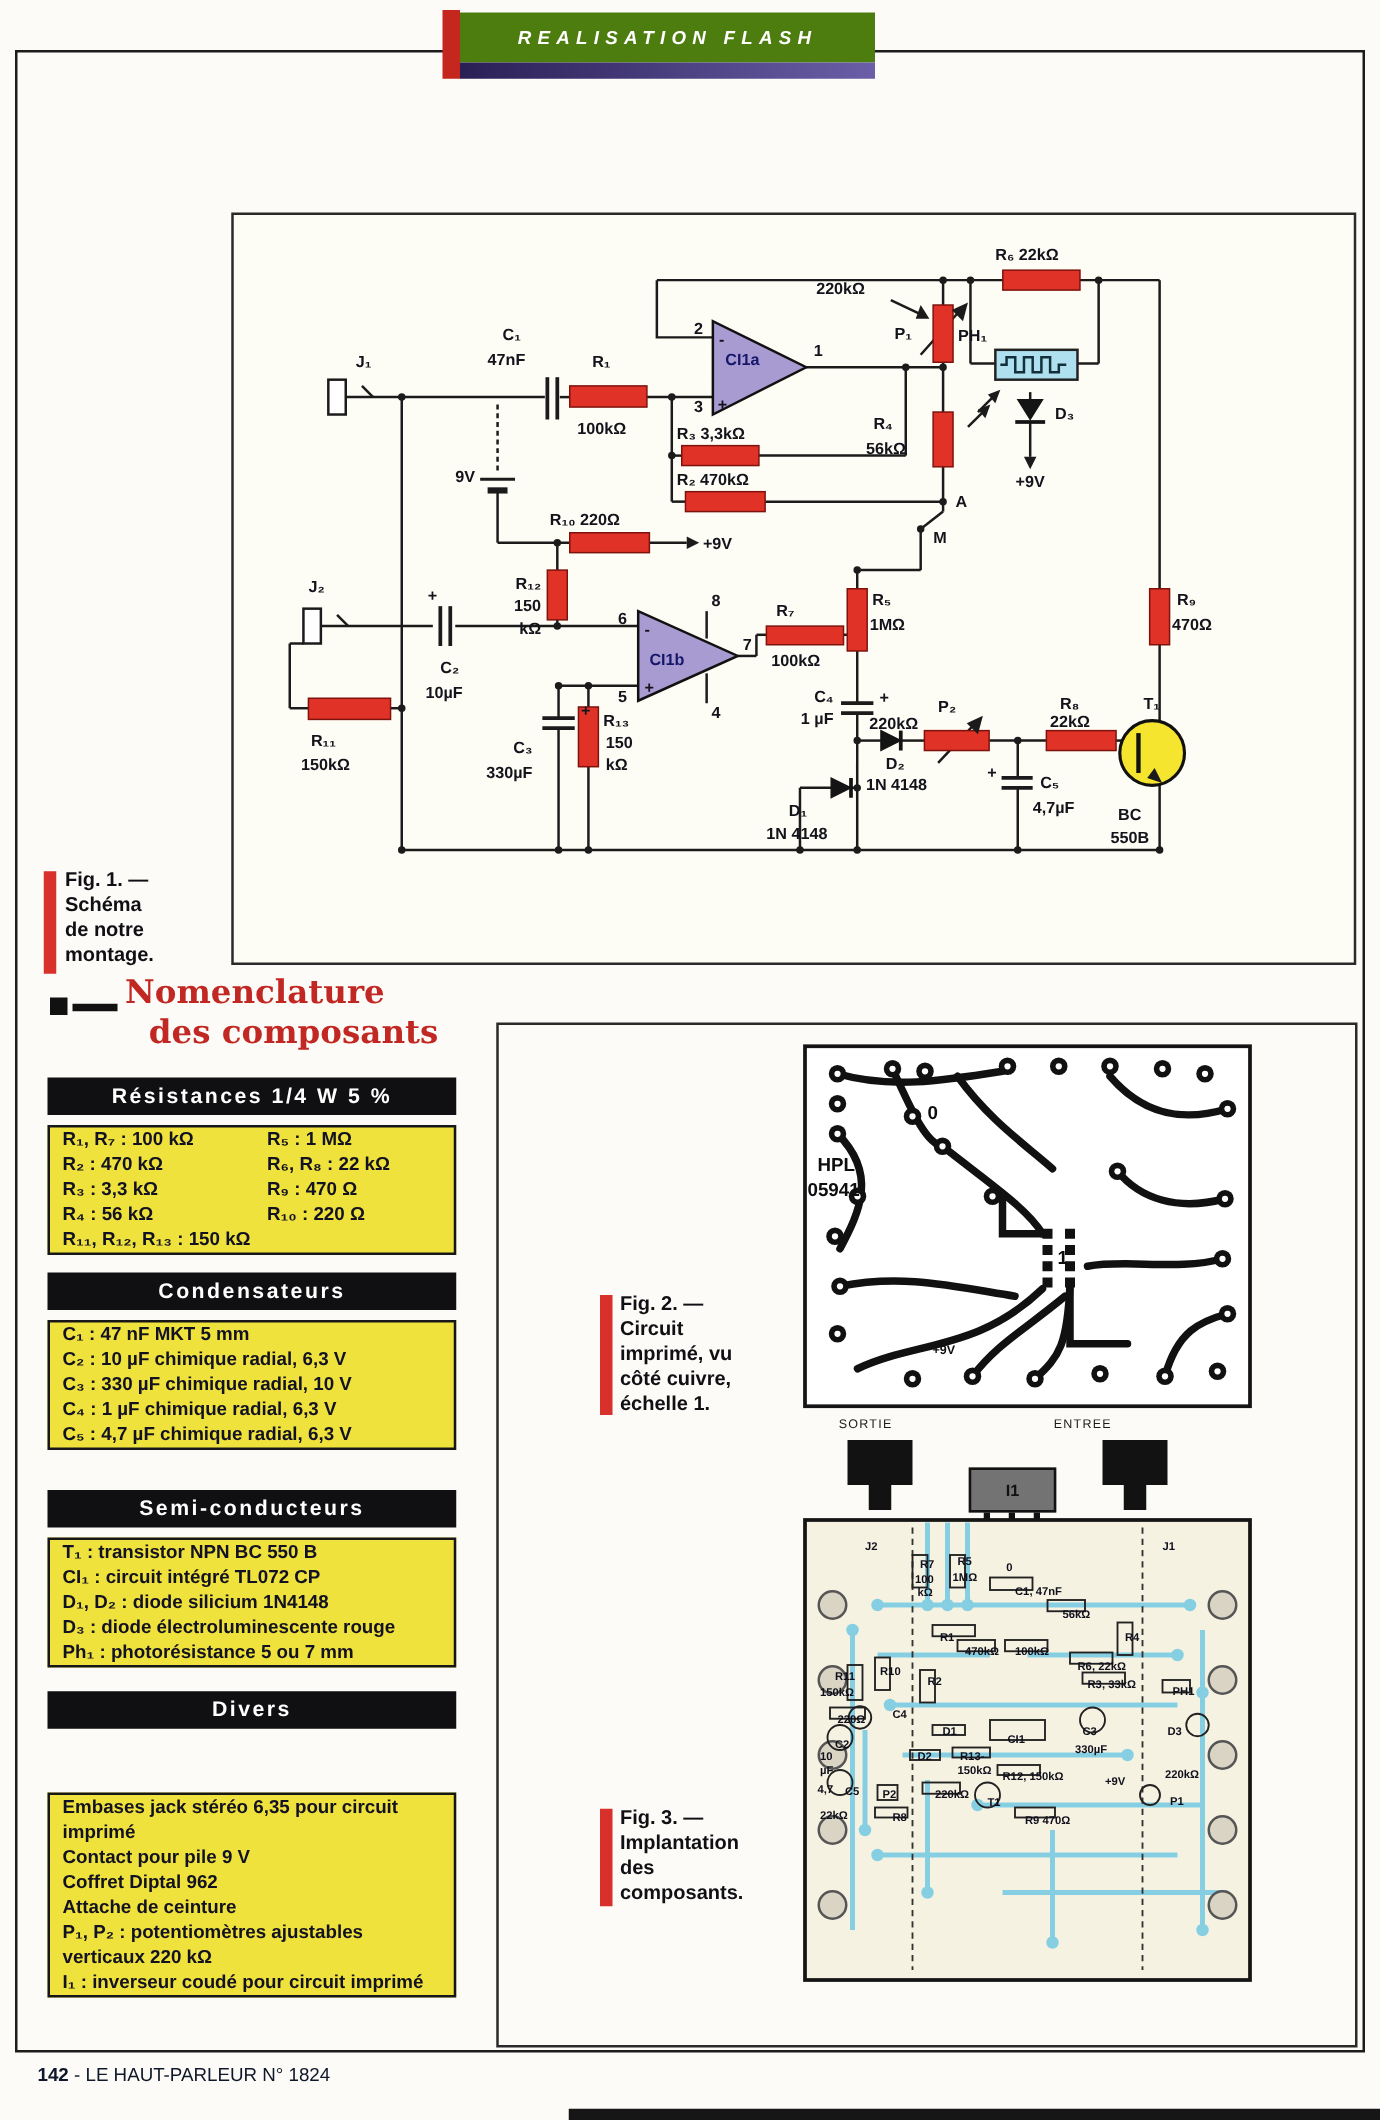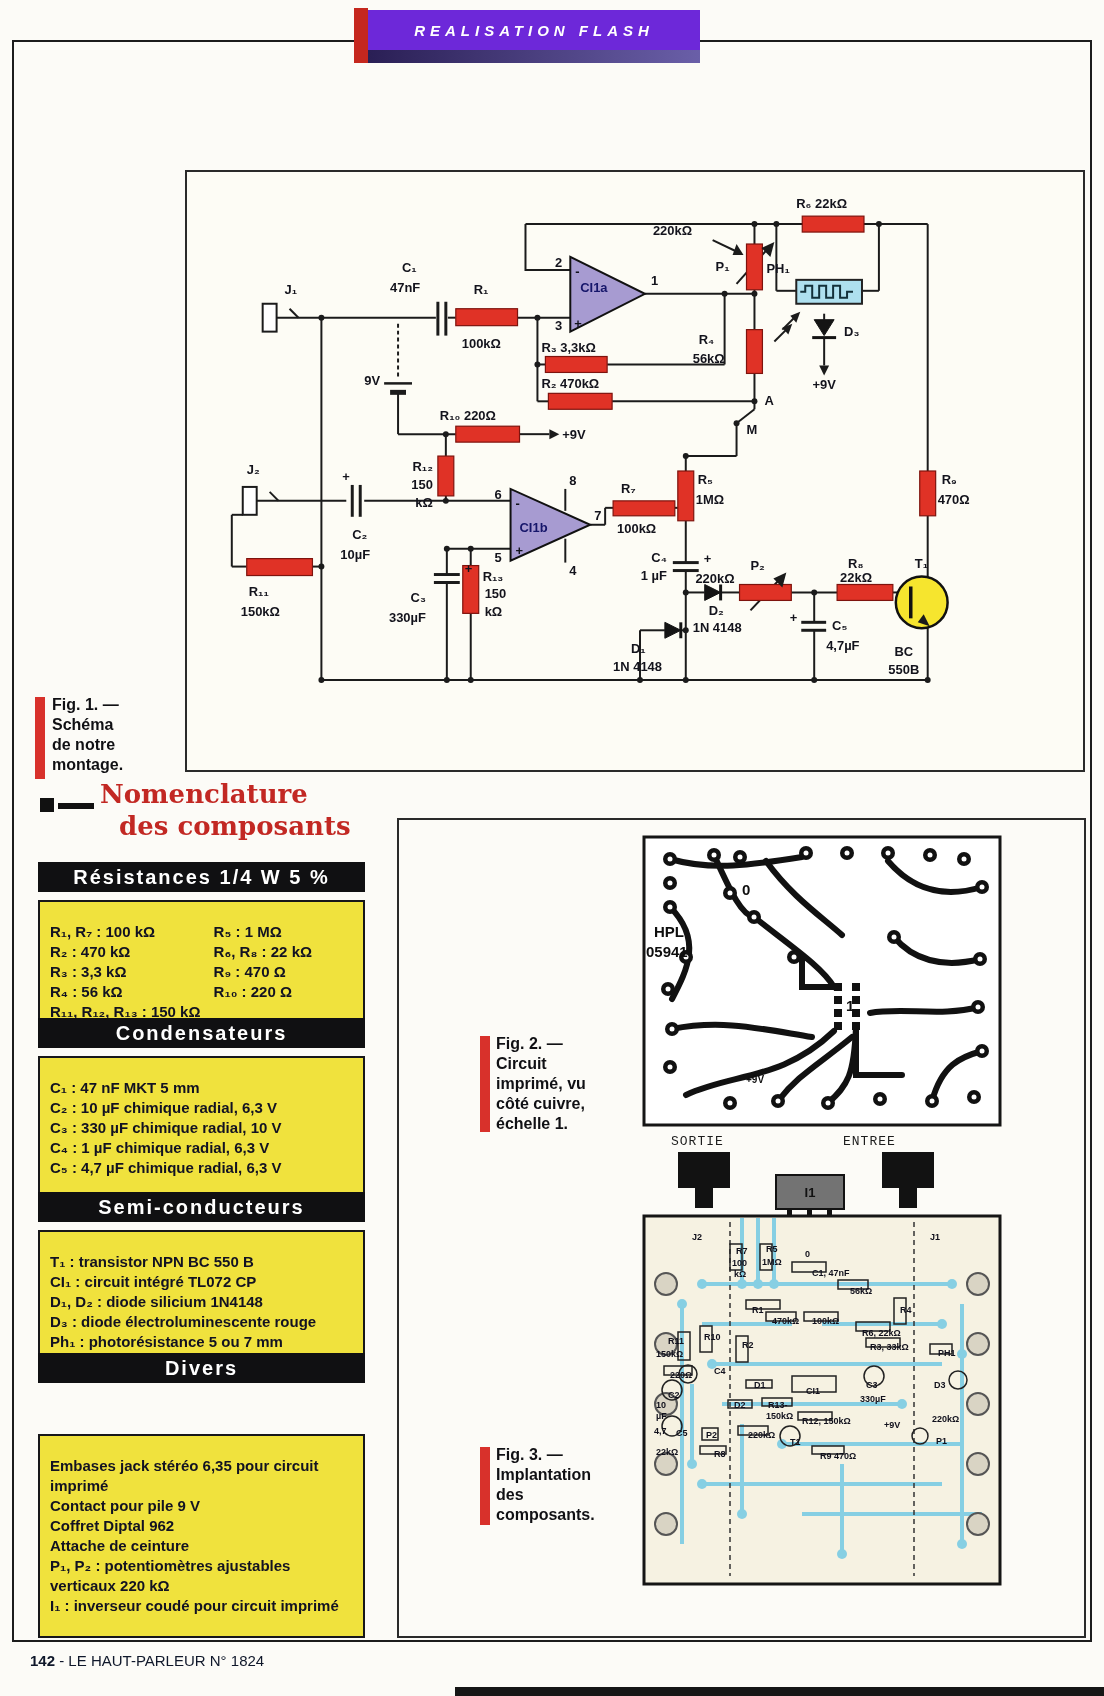--- a/index.html
+++ b/index.html
@@ -1,34 +1,34 @@
 <!DOCTYPE html>
 <html><head>
 <meta charset="utf-8">
 <style>
 *{margin:0;padding:0;box-sizing:border-box}
 html,body{background:#9a9a9a}
 .page{position:relative;width:1104px;height:1696px;background:#fcfbf7;overflow:hidden;font-family:"Liberation Sans",sans-serif}
 .border-frame{position:absolute;left:12px;top:40px;width:1080px;height:1602px;border:2px solid #1c1c1c}
 .banner-red{position:absolute;left:354px;top:8px;width:14px;height:55px;background:#c5271e}
-.banner-black{position:absolute;left:368px;top:10px;width:332px;height:40px;background:#6d28d9;color:#fff;display:flex;align-items:center;justify-content:center;font-weight:bold;font-style:italic;font-size:15px;letter-spacing:5px;white-space:nowrap}
+.banner-black{position:absolute;left:368px;top:10px;width:332px;height:40px;background:#4d7c0f;color:#fff;display:flex;align-items:center;justify-content:center;font-weight:bold;font-style:italic;font-size:15px;letter-spacing:5px;white-space:nowrap}
 .banner-purple{position:absolute;left:368px;top:50px;width:332px;height:13px;background:linear-gradient(90deg,#2a1f55,#6a5fa8)}
 .schem-box{position:absolute;left:185px;top:170px;width:900px;height:602px;border:2px solid #2a2a2a;background:#fdfcf5}
 .figcap-bar{position:absolute;width:10px;background:#d8312b}
 .figcap{position:absolute;font-weight:bold;font-size:16px;line-height:20px;color:#101014}
 .nom-square{position:absolute;left:40px;top:798px;width:14px;height:14px;background:#111}
 .nom-dash{position:absolute;left:58px;top:803px;width:36px;height:6px;background:#111}
 .nom-text{position:absolute;left:100px;top:778px;color:#c22823;font-family:"DejaVu Serif",serif;font-weight:bold;font-size:26px;line-height:32px}
 .nom-text .l2{margin-left:19px}
-.sec-bar{position:absolute;left:38px;width:327px;height:30px;background:#101012;color:#fff;font-weight:bold;font-size:20px;letter-spacing:2px;display:flex;align-items:center;justify-content:center;white-space:nowrap}
-.sec-box{position:absolute;left:38px;width:327px;background:#f0e23d;border:2px solid #17171a;padding:20px 10px;font-weight:bold;font-size:15px;line-height:20px;color:#121222}
+.sec-bar{position:absolute;left:38px;width:327px;height:30px;background:#101012;color:#fff;font-weight:bold;font-size:17px;letter-spacing:2px;display:flex;align-items:center;justify-content:center;white-space:nowrap}
+.sec-box{position:absolute;left:38px;width:327px;background:#f0e23d;border:2px solid #17171a;padding:0 10px;font-weight:bold;font-size:15px;line-height:20px;color:#121222}
 .sec-cols{display:flex}
 .sec-col1{width:54%}
 .rightbox{position:absolute;left:397px;top:818px;width:689px;height:820px;border:2px solid #2a2a2a}
-.conn-label{position:absolute;font-size:13px;letter-spacing:1px;color:#1c1c1c;font-family:Liberation Mono, monospace}
+.conn-label{position:absolute;font-size:10px;letter-spacing:1px;color:#1c1c1c;font-family:Liberation Sans, sans-serif}
 .conn-black{position:absolute;background:#121212}
 .i1-box{position:absolute;left:376px;top:354px;width:70px;height:36px;background:#737373;border:2px solid #121212;display:flex;align-items:center;justify-content:center;font-weight:bold;font-size:13px;color:#111}
 .footer{position:absolute;left:30px;top:1652px;font-size:15px;color:#0f172a}
 .footer b{font-weight:bold}
 .bottom-strip{position:absolute;left:455px;top:1687px;width:649px;height:9px;background:#161616}
 svg text{font-family:"Liberation Sans",sans-serif}
 .lb{font-weight:bold;font-size:13px;fill:#13131c}
 .lbn{font-weight:bold;font-size:13px;fill:#16166a}
 .f3lb{font-weight:bold;font-size:9px;fill:#10101c}
 .f2t{font-weight:bold;font-size:15px;fill:#0e0e0e}

